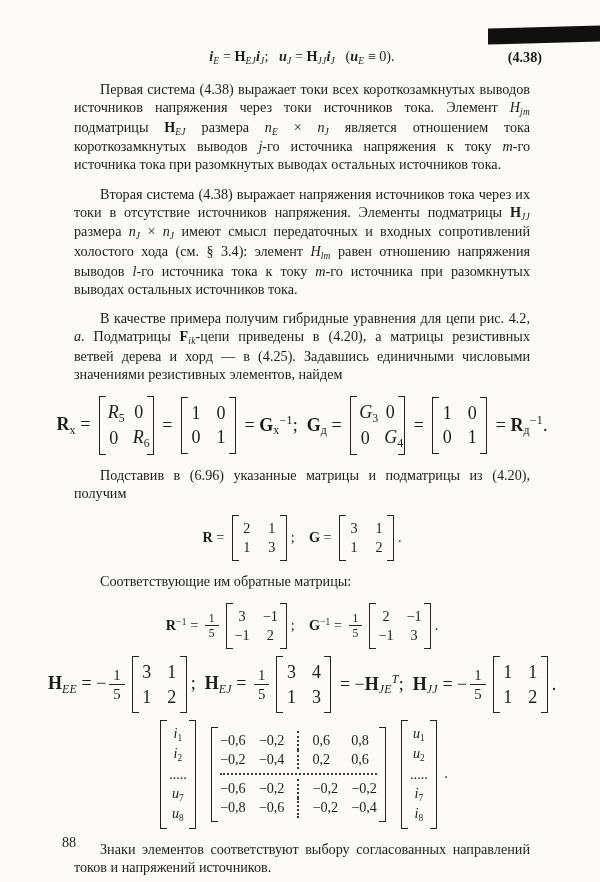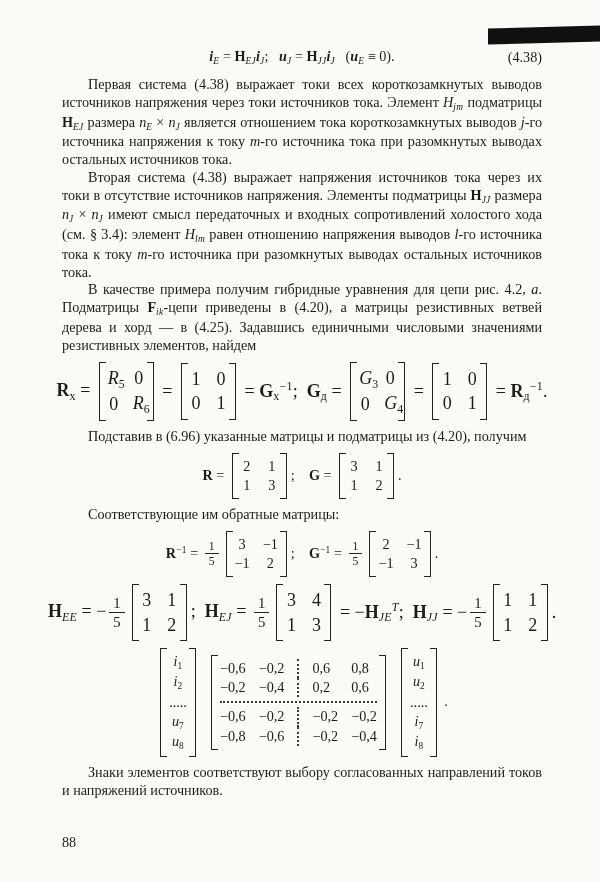--- a/index.html
+++ b/index.html
@@ -16,38 +16,39 @@
     color:#1d1b18;
     overflow:hidden;
   }
   .corner-mark{
     position:absolute;top:27px;right:0;
     width:112px;height:16px;
     background:#101010;
     transform:skewY(-1.5deg);
   }
   .para{
-    margin:0;
+    margin:12px;
     text-align:justify;
     text-indent:26px;
   }
   .eqline{
     position:relative;
     display:flex;
     align-items:center;
     justify-content:center;
     margin:7px 0;
     min-height:22px;
     white-space:pre;
   }
   .eq-compact{font-size:18px;}
   .eqnum{
     position:absolute;right:0;top:50%;
     transform:translateY(-50%);
     white-space:nowrap;
+    font-weight:bold;
   }
   .eseg{white-space:pre;}
   .s-i{font-style:italic;}
   .s-b{font-weight:700;}
   .s-sub{font-size:0.66em;vertical-align:-0.3em;letter-spacing:0.3px;}
   .s-sup{font-size:0.66em;vertical-align:0.55em;letter-spacing:0.3px;}
   
   .mat{
     display:inline-flex;
     position:relative;

